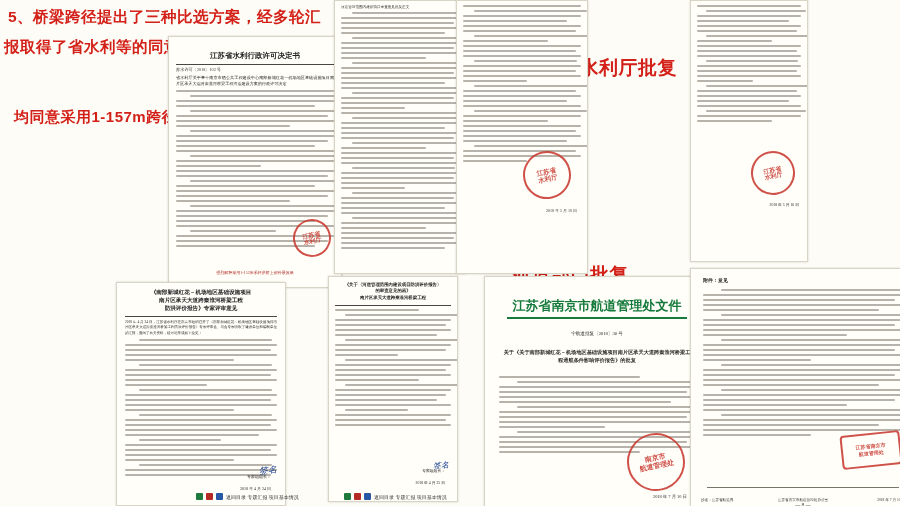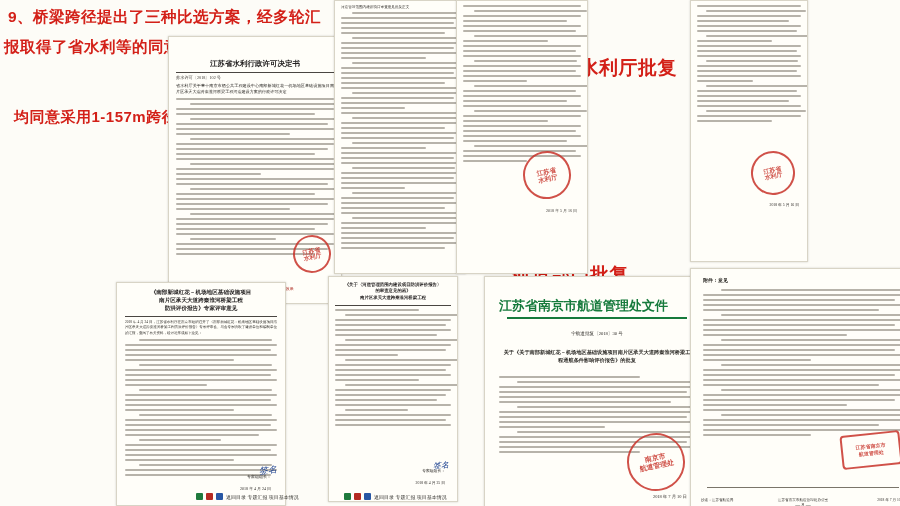--- a/index.html
+++ b/index.html
@@ -71,46 +71,46 @@
   .seal.sq{border-radius:4px;transform:rotate(-6deg);}
   .sign{
     position:absolute;color:#1a3f8f;font-style:italic;
     font-family:"Liberation Serif", serif;font-size:11px;
     transform:rotate(-6deg);
   }
   .pagenum{position:absolute;bottom:3px;left:0;right:0;text-align:center;font-size:5px;color:#4d4943;}
 
   
   .green-head{
-    text-align:left;color:#167a3c;font-weight:bold;
+    text-align:center;color:#167a3c;font-weight:bold;
     font-family:"Liberation Serif", serif;
   }
   .green-rule{height:2px;background:#167a3c;margin:2px 8px 4px;}
 
   
   .thumb-bar{
     position:absolute;display:flex;align-items:center;gap:3px;
     font-size:5px;color:#3b3a36;
   }
   .thumb-bar .sw{width:7px;height:7px;background:#1f7a3d;border-radius:1px;}
   .thumb-bar .sw.b{background:#b52a22;}
   .thumb-bar .sw.c{background:#2857a4;}
 </style>
 </head>
 <body>
 
 <div class="slide">
 
-  <div class="ann ann-title" id="ann-l1">9、桥梁跨径提出了三种比选方案，经多轮汇</div>
+  <div class="ann ann-title" id="ann-l1">5、桥梁跨径提出了三种比选方案，经多轮汇</div>
   <div class="ann ann-title" id="ann-l2">报取得了省水利等的同意并取得了洪评报告</div>
   <div class="ann" id="ann-span">均同意采用1-157m跨径</div>
   <div class="ann" id="ann-water">省水利厅批复</div>
   <div class="ann" id="ann-navi">航道部门批复</div>
 
-  <div class="doc" style="left:168px;top:36px;width:158px;height:226px;padding:20px 7px;">
+  <div class="doc" style="left:168px;top:36px;width:158px;height:226px;padding:12px 7px;">
     <div class="doc-title" style="font-size:7.5px;margin-top:2px;">江苏省水利行政许可决定书</div>
     <div class="rule" style="margin:3px 0 2px;"></div>
     <div class="doc-sub" style="font-size:4.2px;text-align:left;margin-bottom:3px;">苏水许可〔2018〕102 号</div>
     <div style="font-size:4.1px;line-height:6.2px;text-align:justify;font-family:'Liberation Serif',serif;">省水利厅关于董十南京市栖公共工程建设中心南部新城红花一机场地区基础设施项目南片区承天大道跨秦淮河桥梁工程河道建设方案的行政许可决定</div>
     <div class="lines" style="margin-top:3px;">
       <div class="ln s1"></div>
         <div class="ln s2 ind"></div>
         <div class="ln s1"></div>
         <div class="ln s3"></div>
       <div class="ln s1 ind"></div>

